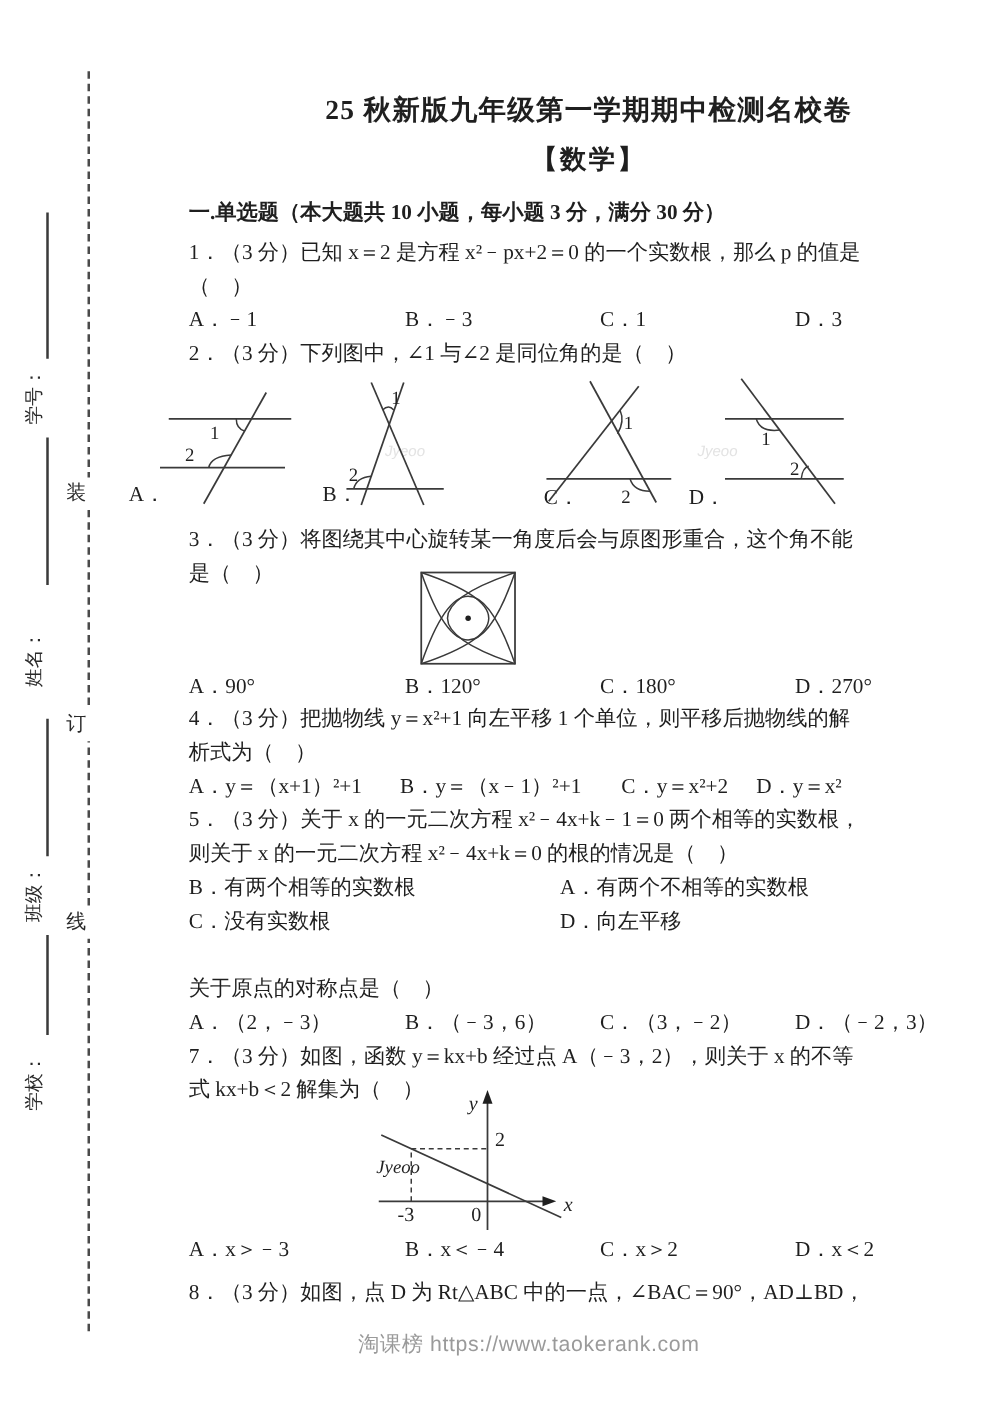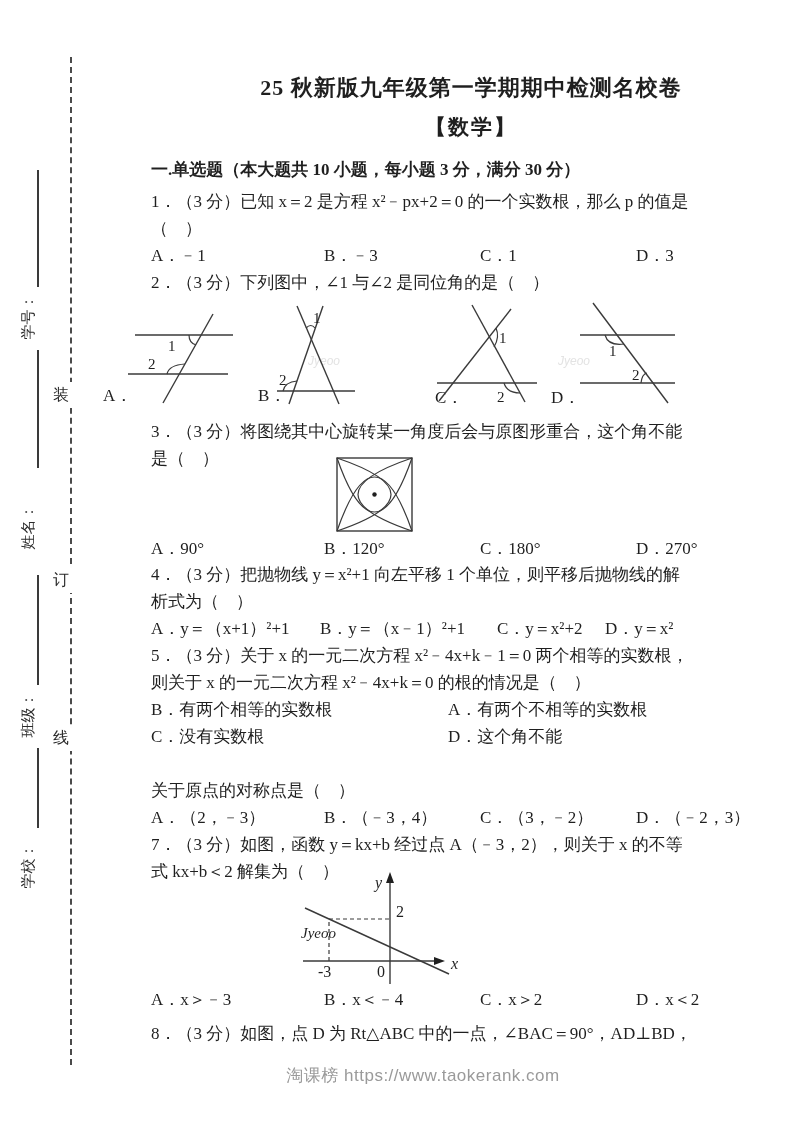--- a/index.html
+++ b/index.html
@@ -155,27 +155,27 @@
   </div>
 
   <div class="row" style="top:644px">5．（3 分）关于 x 的一元二次方程 x²﹣4x+k﹣1＝0 两个相等的实数根，</div>
   <div class="row" style="top:671px">则关于 x 的一元二次方程 x²﹣4x+k＝0 的根的情况是（　）</div>
   <div class="row opts opts-2col" style="top:698px">
     <span>B．有两个相等的实数根</span>
     <span>A．有两个不相等的实数根</span>
   </div>
   <div class="row opts opts-2col" style="top:725px">
     <span>C．没有实数根</span>
-    <span>D．这个角不能</span>
+    <span>D．向左平移</span>
   </div>
 
   <div class="row" style="top:779px">关于原点的对称点是（　）</div>
   <div class="row opts opts-std" style="top:806px">
     <span>A．（2，﹣3）</span>
-    <span>B．（﹣3，4）</span>
+    <span>B．（﹣3，6）</span>
     <span>C．（3，﹣2）</span>
     <span>D．（﹣2，3）</span>
   </div>
 
   <div class="row" style="top:833px">7．（3 分）如图，函数 y＝kx+b 经过点 A（﹣3，2），则关于 x 的不等</div>
   <div class="row" style="top:860px">式 kx+b＜2 解集为（　）</div>
   <div class="q7-graph">
     <svg width="175" height="122">
       <text x="8" y="66" fill="#e5e5e5" font-size="11" font-style="italic">Jyeoo</text>
       <line class="stroke" x1="97" y1="6" x2="97" y2="112"></line>

